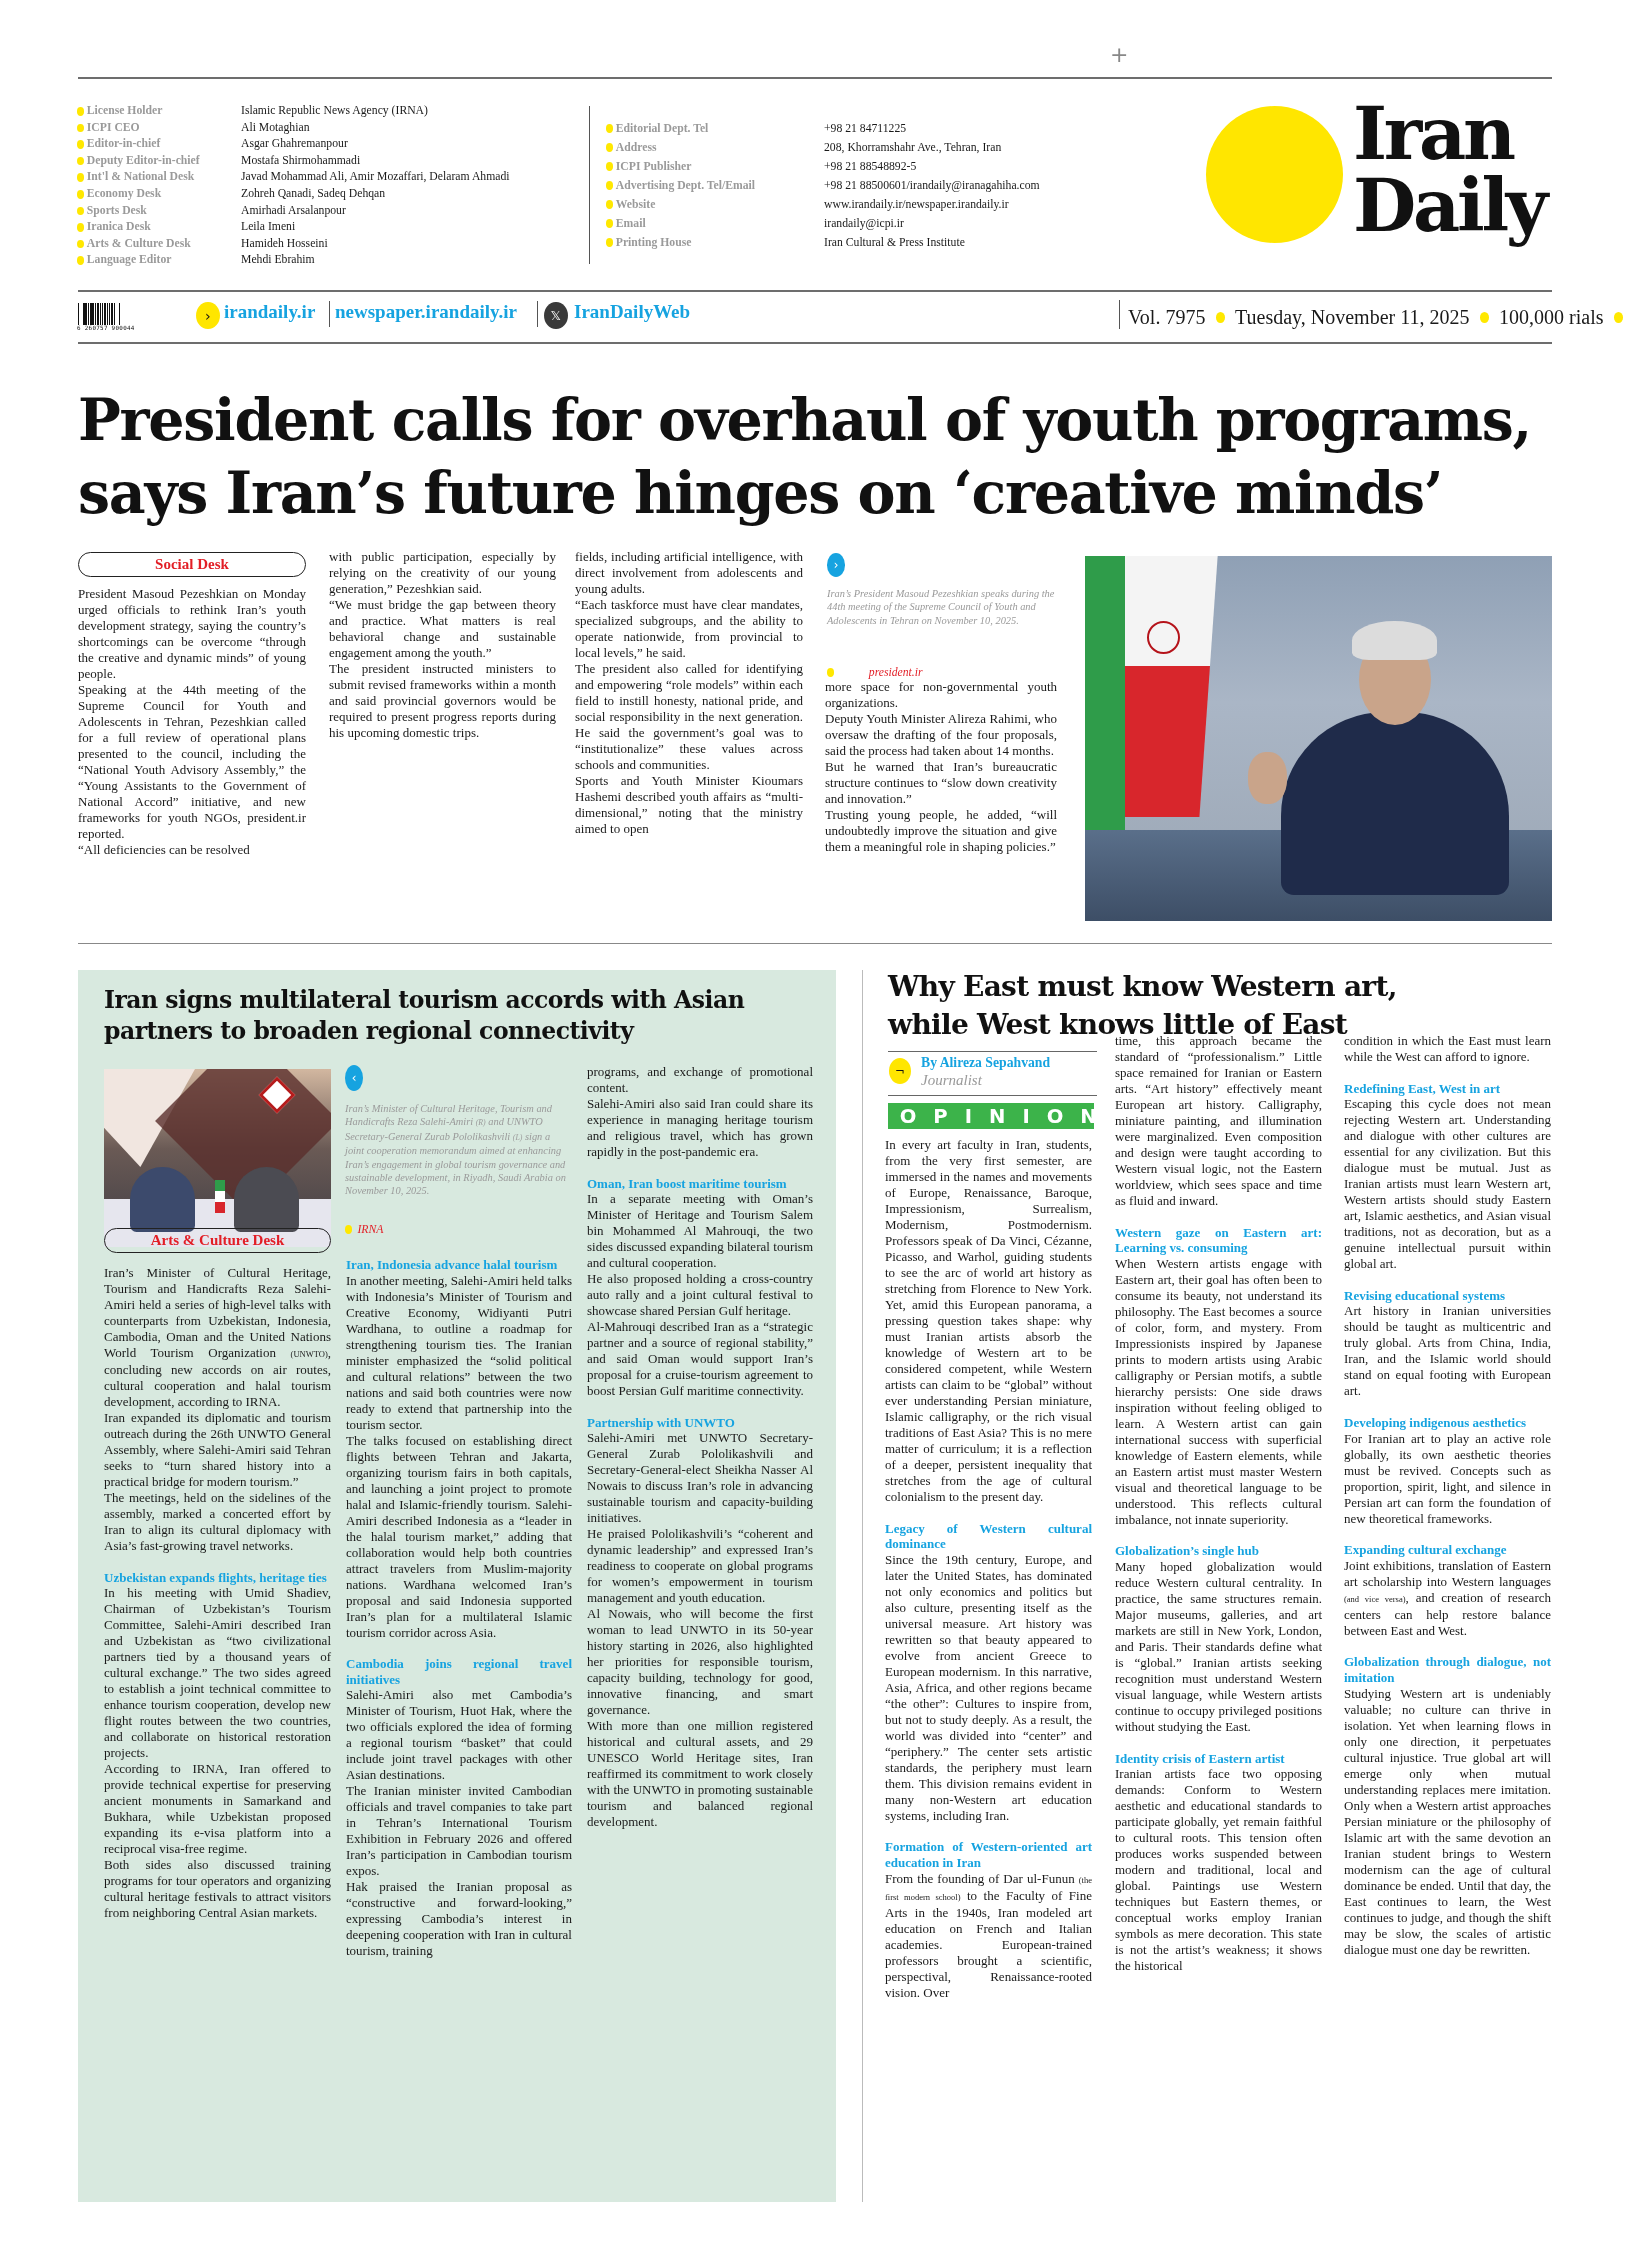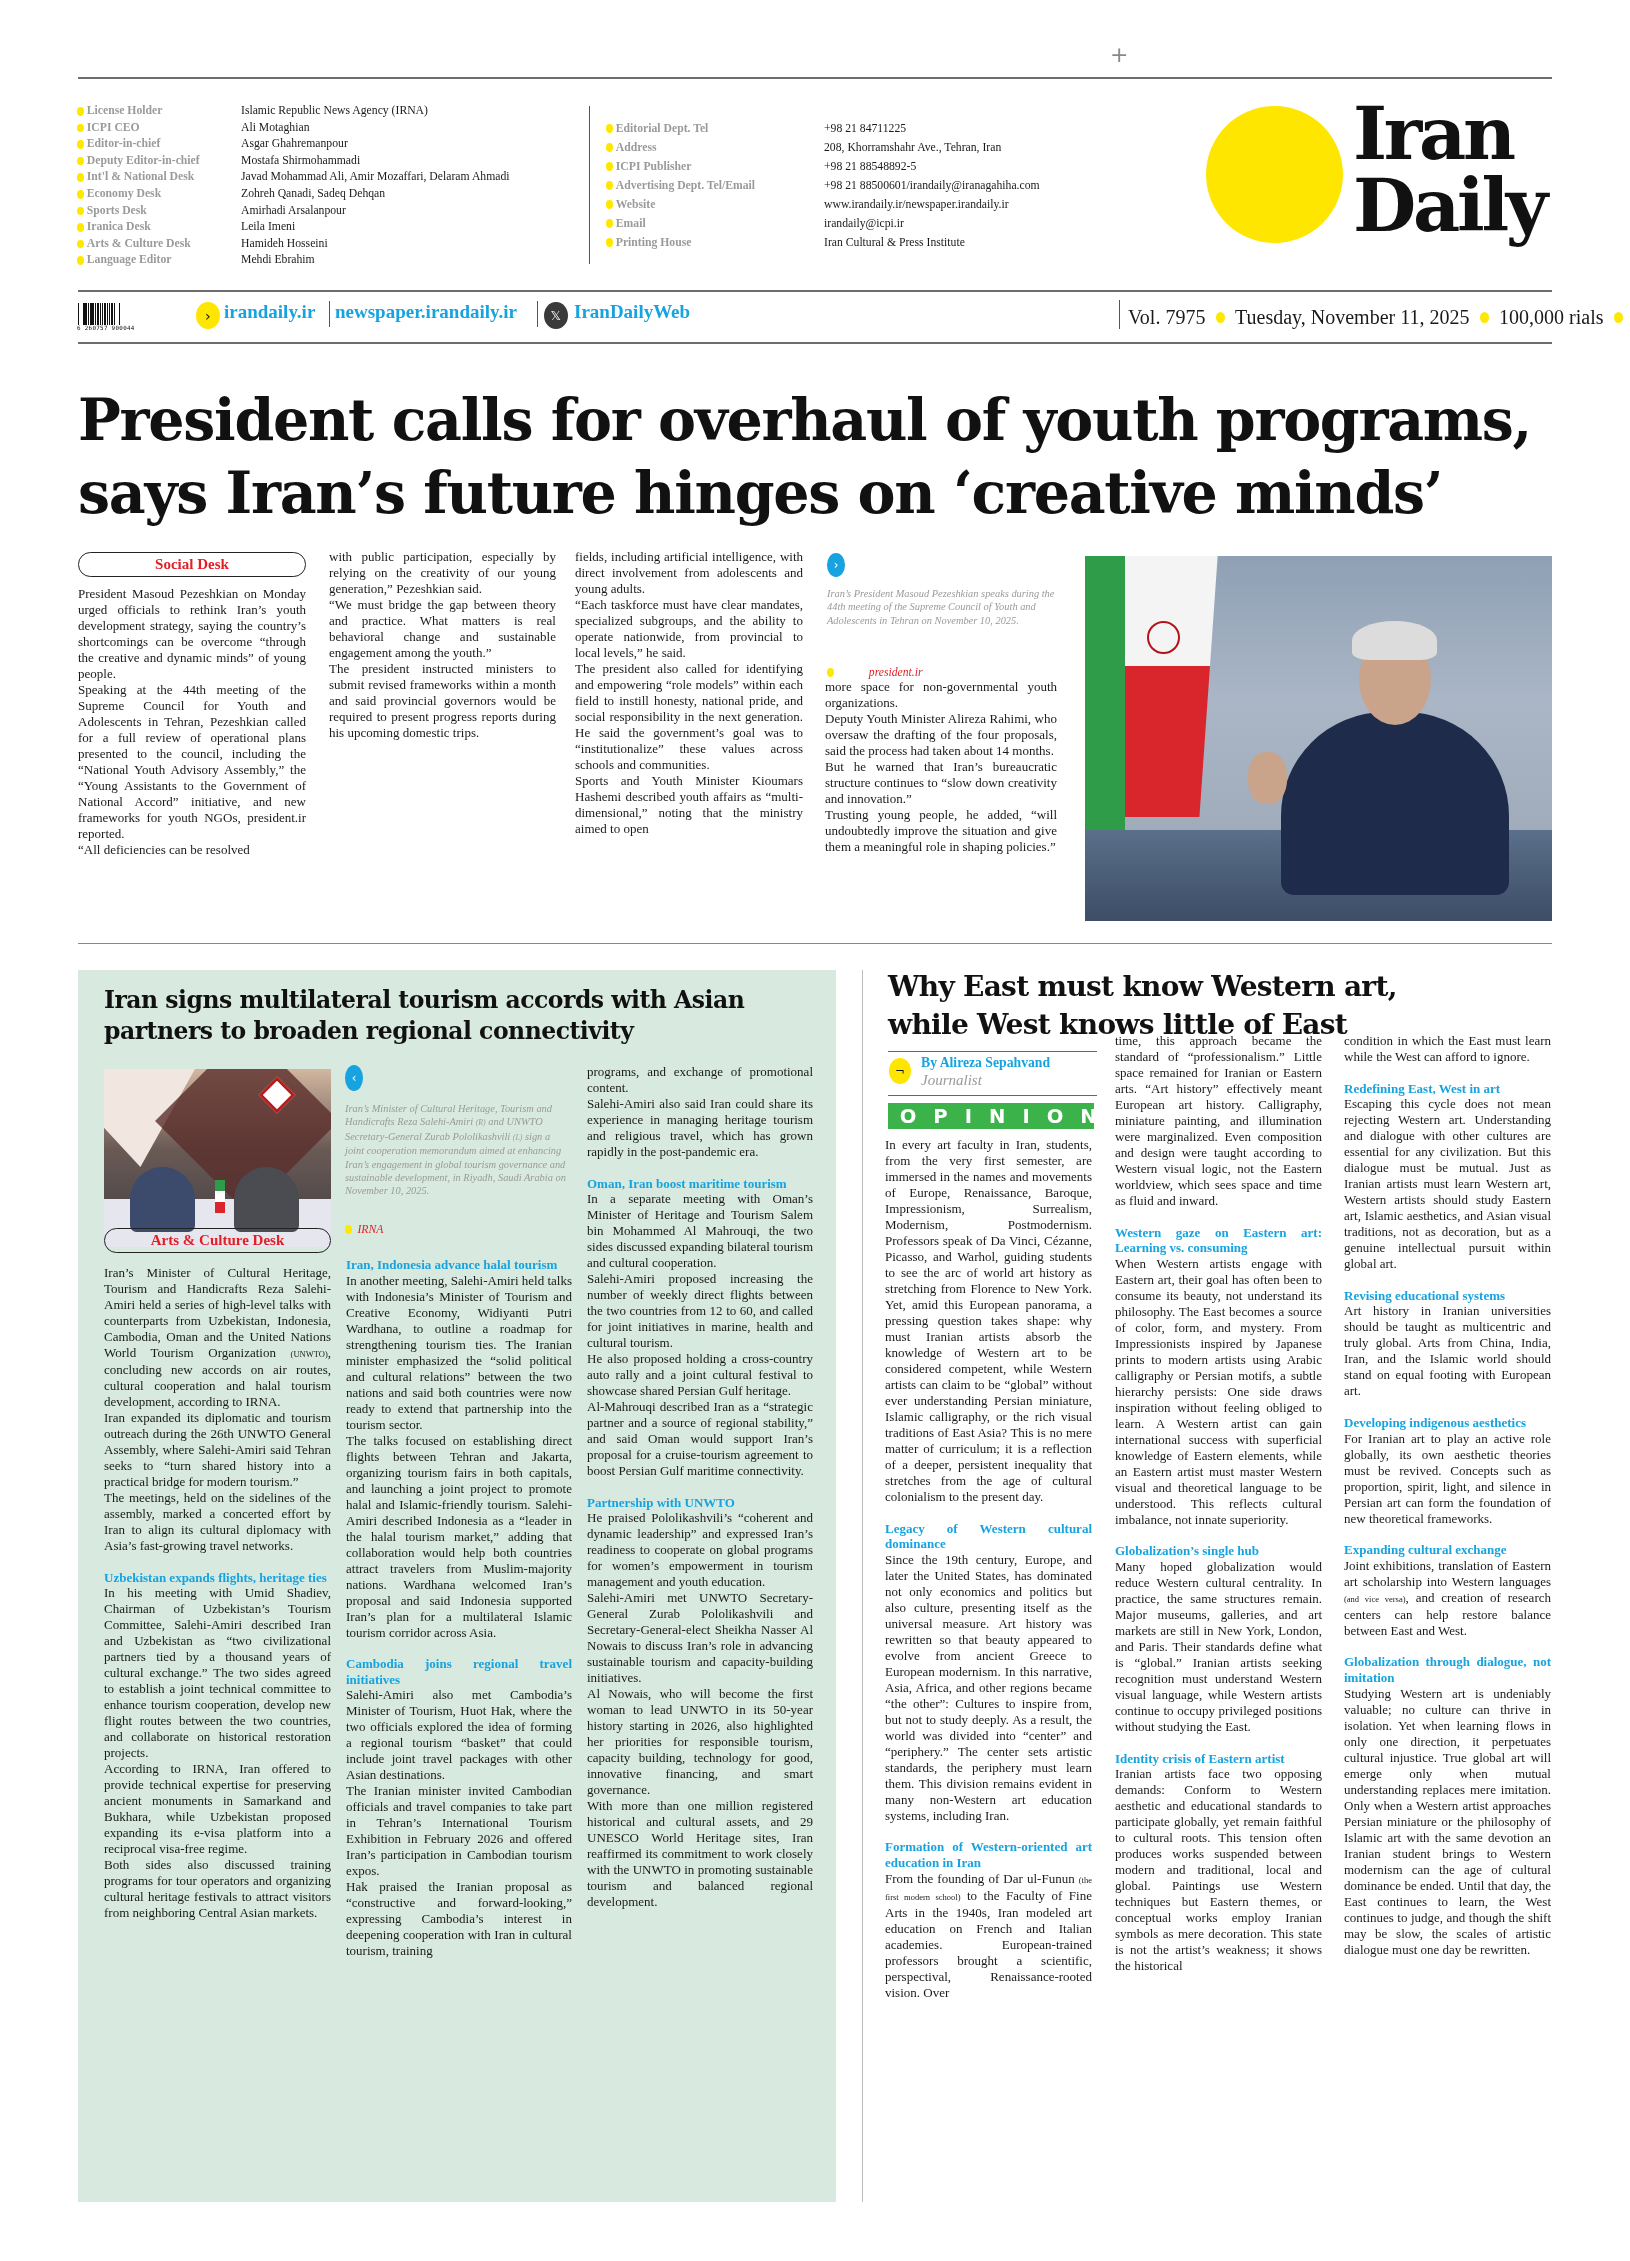--- a/index.html
+++ b/index.html
@@ -311,26 +311,25 @@
   <p>Salehi-Amiri also met Cambodia’s Minister of Tourism, Huot Hak, where the two officials explored the idea of forming a regional tourism “basket” that could include joint travel packages with other Asian destinations.</p>
   <p>The Iranian minister invited Cambodian officials and travel companies to take part in Tehran’s International Tourism Exhibition in February 2026 and offered Iran’s participation in Cambodian tourism expos.</p>
   <p>Hak praised the Iranian proposal as “constructive and forward-looking,” expressing Cambodia’s interest in deepening cooperation with Iran in cultural tourism, training</p>
 </div>
 
 <div class="abs col" style="left:587px; top:1064px; width:226px; line-height:16px;">
   <p>programs, and exchange of promotional content.</p>
   <p>Salehi-Amiri also said Iran could share its experience in managing heritage tourism and religious travel, which has grown rapidly in the post-pandemic era.</p>
   <p class="sub">Oman, Iran boost maritime tourism</p>
   <p>In a separate meeting with Oman’s Minister of Heritage and Tourism Salem bin Mohammed Al Mahrouqi, the two sides discussed expanding bilateral tourism and cultural cooperation.</p>
-  <p>Salehi-Amiri proposed increasing the number of weekly direct flights between the two countries from 12 to 60, and called for joint initiatives in marine, health and cultural tourism.</p>
   <p>He also proposed holding a cross-country auto rally and a joint cultural festival to showcase shared Persian Gulf heritage.</p>
   <p>Al-Mahrouqi described Iran as a “strategic partner and a source of regional stability,” and said Oman would support Iran’s proposal for a cruise-tourism agreement to boost Persian Gulf maritime connectivity.</p>
   <p class="sub">Partnership with UNWTO</p>
+  <p>Salehi-Amiri met UNWTO Secretary-General Zurab Pololikashvili and Secretary-General-elect Sheikha Nasser Al Nowais to discuss Iran’s role in advancing sustainable tourism and capacity-building initiatives.</p>
   <p>He praised Pololikashvili’s “coherent and dynamic leadership” and expressed Iran’s readiness to cooperate on global programs for women’s empowerment in tourism management and youth education.</p>
-  <p>Salehi-Amiri met UNWTO Secretary-General Zurab Pololikashvili and Secretary-General-elect Sheikha Nasser Al Nowais to discuss Iran’s role in advancing sustainable tourism and capacity-building initiatives.</p>
   <p>Al Nowais, who will become the first woman to lead UNWTO in its 50-year history starting in 2026, also highlighted her priorities for responsible tourism, capacity building, technology for good, innovative financing, and smart governance.</p>
   <p>With more than one million registered historical and cultural assets, and 29 UNESCO World Heritage sites, Iran reaffirmed its commitment to work closely with the UNWTO in promoting sustainable tourism and balanced regional development.</p>
 </div>
 
 <div class="abs" style="left:862px; top:970px; width:1.3px; height:1232px; background:#bbb;"></div>
 <div class="abs op-headline">Why East must know Western art, while West knows little of East</div>
 
 <div class="abs byline-rule" style="top:1051px;"></div>
 <div class="abs circle-btn" style="left:889px; top:1058px; width:22px; height:26px; background:#ffe600; color:#111; font-size:11.7px;">¬</div>
 <div class="abs" style="left:921px; top:1055px; font-family:'Liberation Serif',serif; font-weight:bold; font-size:13.7px; color:#16a3e0;">By Alireza Sepahvand</div>

